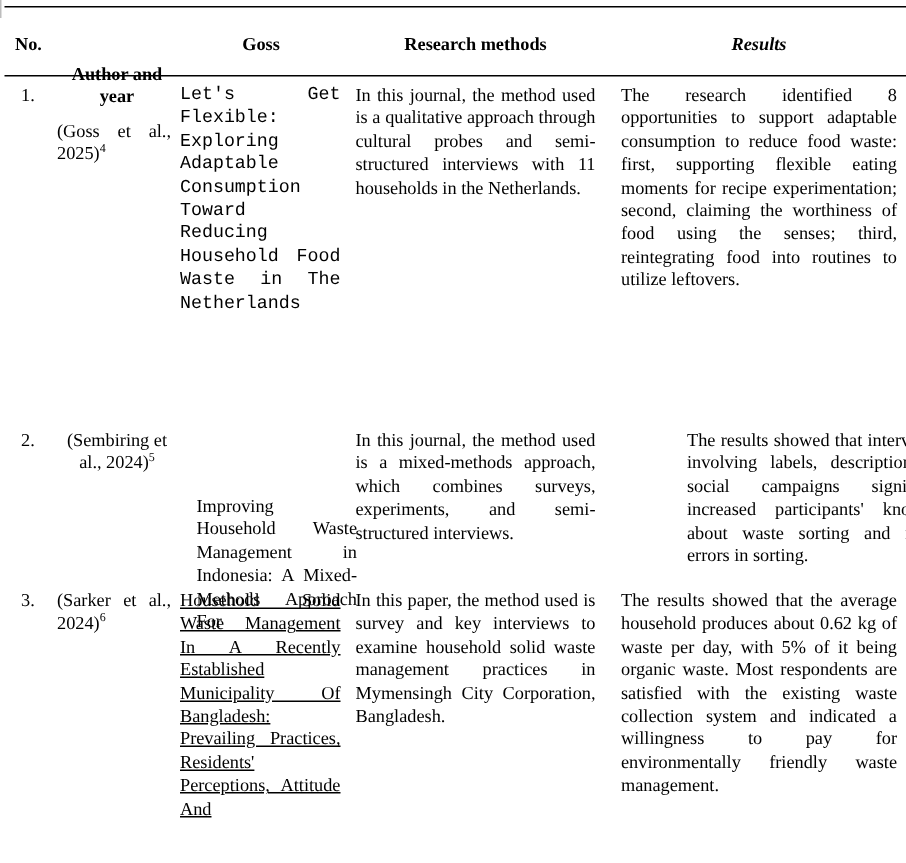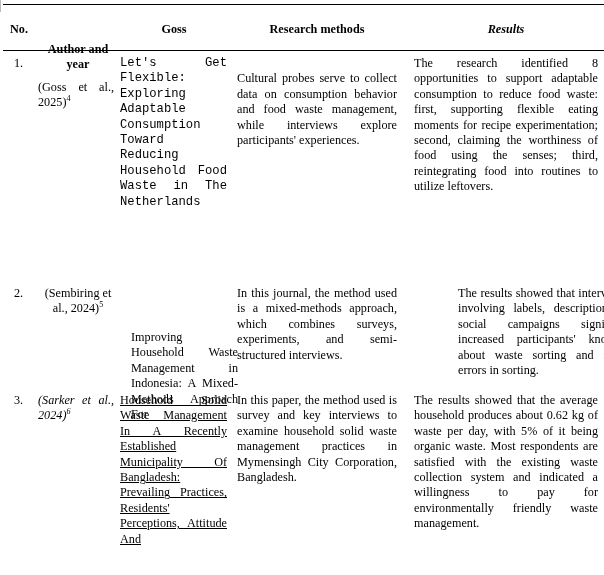--- a/index.html
+++ b/index.html
@@ -30,37 +30,37 @@
   <div class="hcell" style="left:414px; top:22px; width:184px;font-style:italic;">Results</div>
 </div>
 
 <div class="rule head"></div>
 
 <div>
   <div class="cell num" style="left:14px; top:56px; width:22px;">1.</div>
   <div class="cell" style="left:38px; top:56px; width:76px;margin-top:24px;"><span>(Goss et al., 2025)</span><sup>4</sup></div>
   <div class="cell" style="left:120px; top:56px; width:107px;font-family:Liberation Mono, monospace;">Let's Get Flexible: Exploring Adaptable Consumption Toward Reducing Household Food Waste in The Netherlands</div>
   <div class="cell" style="left:237px; top:56px; width:160px;">
+    <p>In this journal, the method used is a qualitative approach through cultural probes and semi-structured interviews with 11 households in the Netherlands.</p>
     <div class="gap"></div>
-    <p>Cultural probes serve to collect data on consumption behavior and food waste management, while interviews explore participants' experiences.</p>
   </div>
   <div class="cell" style="left:414px; top:56px; width:184px;">The research identified 8 opportunities to support adaptable consumption to reduce food waste: first, supporting flexible eating moments for recipe experimentation; second, claiming the worthiness of food using the senses; third, reintegrating food into routines to utilize leftovers.</div>
 </div>
 
 <div>
   <div class="cell num" style="left:14px; top:286px; width:22px;">2.</div>
   <div class="cell" style="left:38px; top:286px; width:80px; text-align:center;"><span>(Sembiring et al., 2024)</span><sup>5</sup></div>
   <div class="cell" style="left:131px; top:286px; width:107px;margin-top:44px;">Improving Household Waste Management in Indonesia: A Mixed-Methods Approach For</div>
   <div class="cell" style="left:237px; top:286px; width:160px;">
     <p>In this journal, the method used is a mixed-methods approach, which combines surveys, experiments, and semi-structured interviews.</p>
   </div>
   <div class="cell" style="left:414px; top:286px; width:184px;margin-left:44px;">The results showed that interventions involving labels, descriptions, and social campaigns significantly increased participants' knowledge about waste sorting and reduced errors in sorting.</div>
 </div>
 
 <div>
   <div class="cell num" style="left:14px; top:393px; width:22px;">3.</div>
-  <div class="cell" style="left:38px; top:393px; width:76px;font-style:italic;"><span>(Sarker et al., 2024)</span><sup>6</sup></div>
+  <div class="cell" style="left:38px; top:393px; width:76px;"><span>(Sarker et al., 2024)</span><sup>6</sup></div>
   <div class="cell" style="left:120px; top:393px; width:107px;text-decoration:underline;">Household Solid Waste Management In A Recently Established Municipality Of Bangladesh: Prevailing Practices, Residents' Perceptions, Attitude And</div>
   <div class="cell" style="left:237px; top:393px; width:160px;">
     <p>In this paper, the method used is survey and key interviews to examine household solid waste management practices in Mymensingh City Corporation, Bangladesh.</p>
   </div>
   <div class="cell" style="left:414px; top:393px; width:184px;">The results showed that the average household produces about 0.62 kg of waste per day, with 5% of it being organic waste. Most respondents are satisfied with the existing waste collection system and indicated a willingness to pay for environmentally friendly waste management.</div>
 </div>
 
 </body></html>

